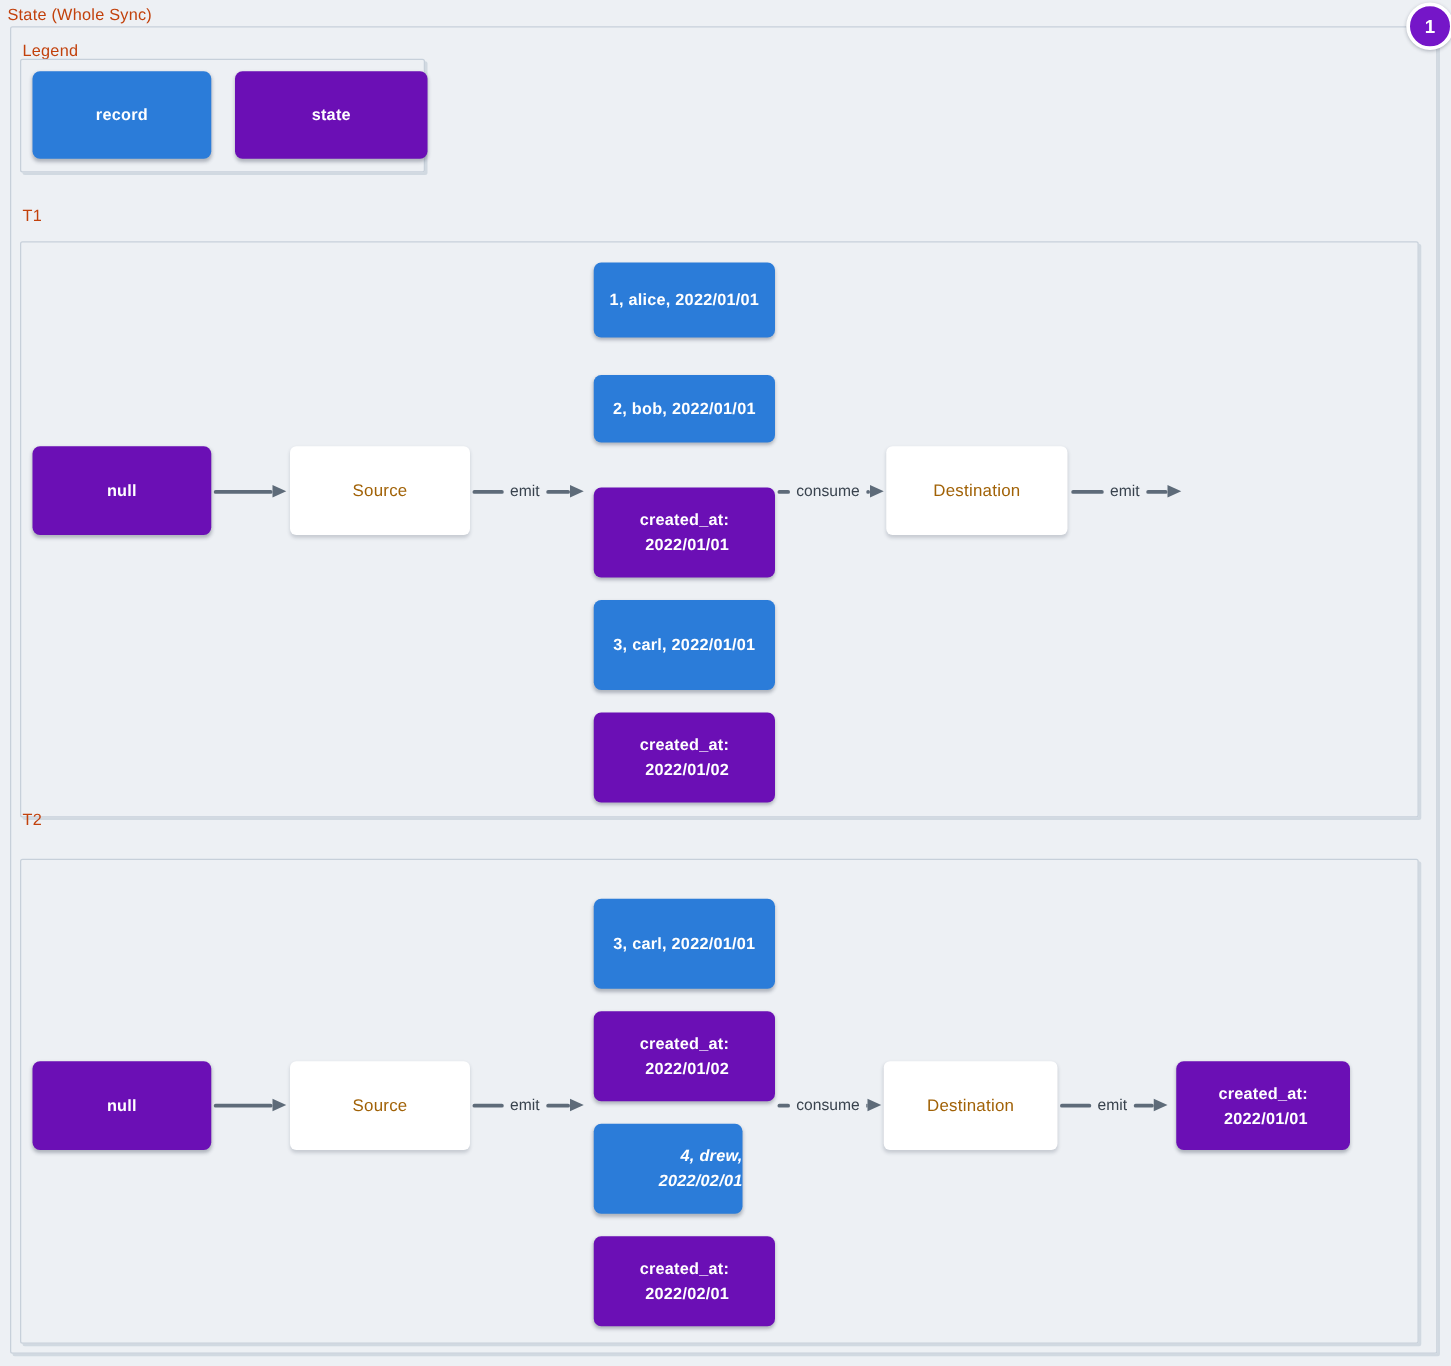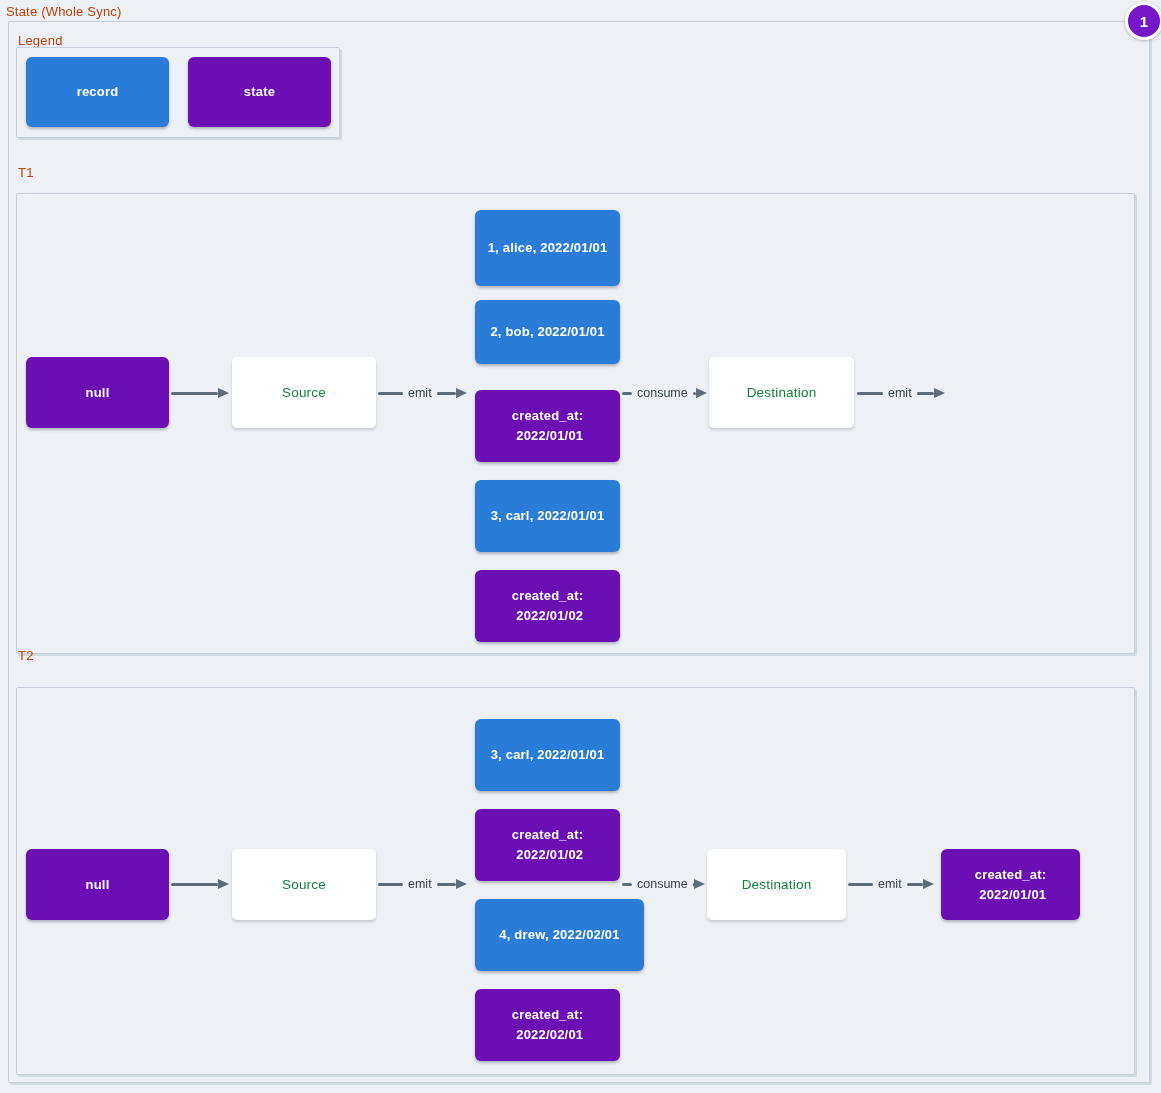--- a/index.html
+++ b/index.html
@@ -18,21 +18,21 @@
   }
   .box {
     position:absolute; border-radius:6px; color:#fff; font-size:13px; font-weight:bold;
     display:flex; align-items:center; justify-content:center; text-align:right;
     line-height:20px; white-space:pre-line; letter-spacing:.2px;
     box-shadow:0 2px 3px rgba(30,40,60,.30);
   }
   .record { background:var(--record, #2B7CD9); }
   .state  { background:var(--state, #6B0FB5); }
   .node {
-    position:absolute; background:#fff; border-radius:5px; color:#15803d;
+    position:absolute; background:#fff; border-radius:5px; color:#a16207;
     font-size:13.5px; display:flex; align-items:center; justify-content:center;
     box-shadow:0 2px 3px rgba(30,40,60,.18); letter-spacing:.2px;
   }
   .arrow {
     position:absolute; height:16px; display:flex; align-items:center;
     color:#39434E; font-size:12.5px; font-weight:500; white-space:nowrap;
   }
   .arrow .seg1 { height:3px; background:var(--arrow,#5E6B79); border-radius:2px; }
   .arrow .seg2 { height:3px; background:var(--arrow,#5E6B79); border-radius:2px; flex:1; }
   .arrow .lbl { margin:16px 5px; }
@@ -54,43 +54,43 @@
 
 <div class="sec-label" style="left:6px; top:4px;">State (Whole Sync)</div>
 
 <div class="frame" style="left:8px; top:21px; width:1140px; height:1060px;"></div>
 
 <div class="badge" style="left:1125px; top:2px;">1</div>
 
 <div class="sec-label" style="left:18px; top:33px;">Legend</div>
 <div class="frame" style="left:16px; top:47px; width:322px; height:89px;"></div>
 <div class="box record" style="left:26px; top:57px; width:143px; height:70px;">record</div>
-<div class="box state" style="left:188px; top:57px; width:143px; height:70px;">state</div>
+<div class="box state" style="left:188px; top:57px; width:154px; height:70px;">state</div>
 
 <div class="sec-label" style="left:18px; top:165px;">T1</div>
 <div class="frame" style="left:16px; top:193px; width:1117px; height:459px;"></div>
 
 <div class="box state" style="left:26px; top:357px; width:143px; height:71px;">null</div>
 
 <div class="arrow" style="left:171px; top:385px; width:58px;">
   <span class="seg2"></span>
     <span class="head"></span>
 </div>
 
 <div class="node" style="left:232px; top:357px; width:144px; height:71px;">Source</div>
 
 <div class="arrow" style="left:378px; top:385px; width:89px;">
   <span class="seg1" style="width:25px;"></span>
   <span class="lbl">emit</span>
   <span class="seg2"></span>
     <span class="head"></span>
 </div>
 
-<div class="box record" style="left:475px; top:210px; width:145px; height:76px;">1, alice, 2022/01/01</div>
-<div class="box record" style="left:475px; top:300px; width:145px; height:64px;">2, bob, 2022/01/01</div>
+<div class="box record" style="left:475px; top:210px; width:145px; height:60px;">1, alice, 2022/01/01</div>
+<div class="box record" style="left:475px; top:300px; width:145px; height:54px;">2, bob, 2022/01/01</div>
 <div class="box state" style="left:475px; top:390px; width:145px; height:72px;">created_at:
 2022/01/01</div>
 <div class="box record" style="left:475px; top:480px; width:145px; height:72px;">3, carl, 2022/01/01</div>
 <div class="box state" style="left:475px; top:570px; width:145px; height:72px;">created_at:
 2022/01/02</div>
 
 <div class="arrow" style="left:622px; top:385px; width:85px;">
   <span class="seg1" style="width:10px;"></span>
   <span class="lbl">consume</span>
   <span class="seg2"></span>
@@ -121,21 +121,21 @@
 <div class="arrow" style="left:378px; top:876px; width:89px;">
   <span class="seg1" style="width:25px;"></span>
   <span class="lbl">emit</span>
   <span class="seg2"></span>
     <span class="head"></span>
 </div>
 
 <div class="box record" style="left:475px; top:719px; width:145px; height:72px;">3, carl, 2022/01/01</div>
 <div class="box state" style="left:475px; top:809px; width:145px; height:72px;">created_at:
 2022/01/02</div>
-<div class="box record" style="left:475px; top:899px; width:169px; height:72px;">4, drew, 2022/02/01</div>
+<div class="box record" style="left:475px; top:899px; width:119px; height:72px;font-style:italic;">4, drew, 2022/02/01</div>
 <div class="box state" style="left:475px; top:989px; width:145px; height:72px;">created_at:
 2022/02/01</div>
 
 <div class="arrow" style="left:622px; top:876px; width:83px;">
   <span class="seg1" style="width:10px;"></span>
   <span class="lbl">consume</span>
   <span class="seg2"></span>
     <span class="head"></span>
 </div>
 

